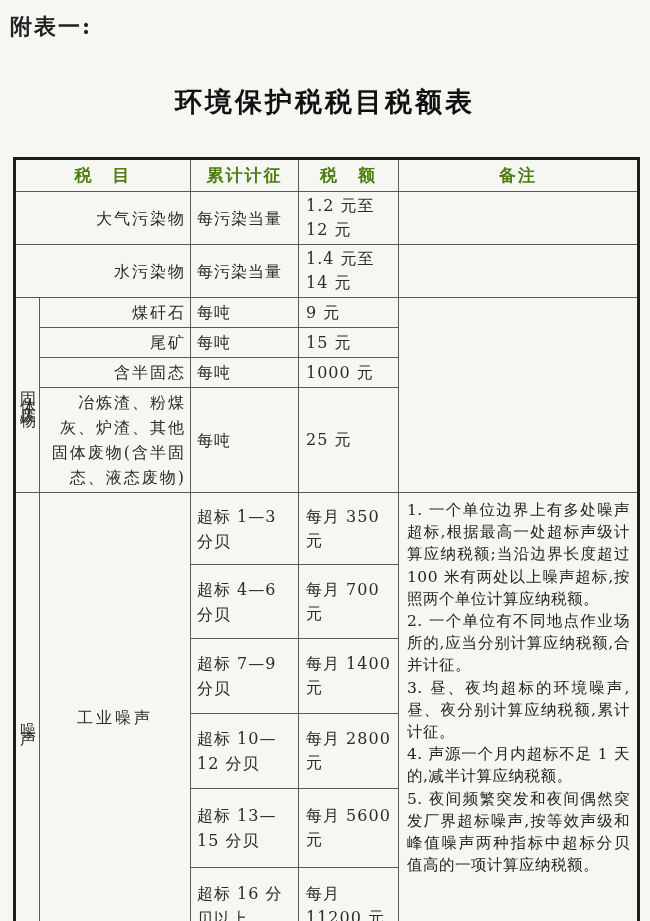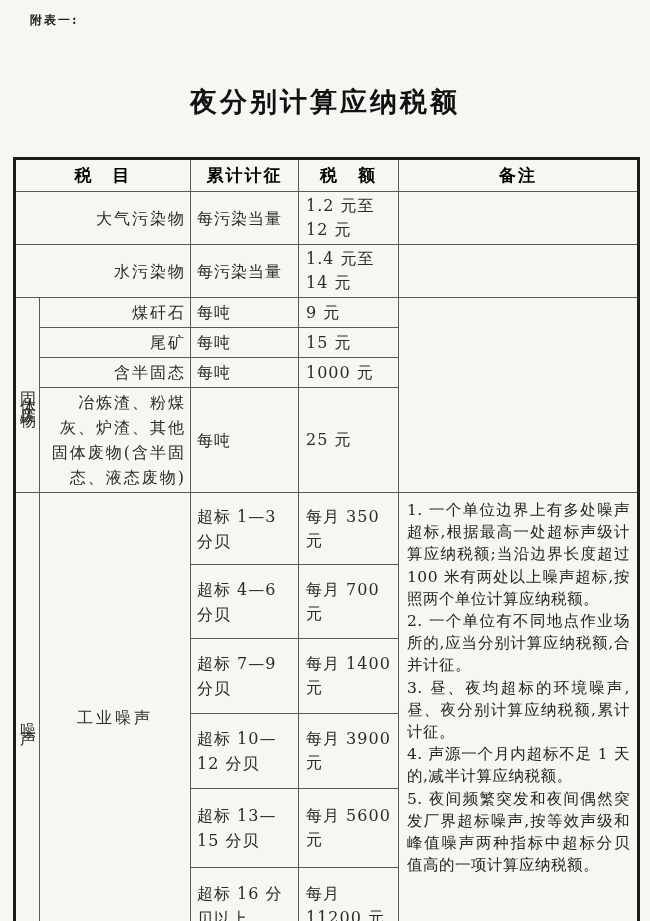--- a/index.html
+++ b/index.html
@@ -5,22 +5,22 @@
   html,body { margin:0; padding:0; }
   .page {
     position:relative;
     width:650px; height:921px;
     background:#f6f6f3;
     font-family:"DejaVu Serif","Liberation Serif",serif;
     color:#2b2b2b;
     overflow:hidden;
   }
   .annex {
-    position:absolute; left:30px; top:12px;
-    font-size:12px; letter-spacing:2px; font-weight:bold;
+    position:absolute; left:10px; top:12px;
+    font-size:22px; letter-spacing:2px; font-weight:bold;
     color:#222;
   }
   .title {
     position:absolute; top:84px; left:0; width:100%;
     text-align:center; margin:0;
     font-size:27px; font-weight:bold; letter-spacing:3px;
     color:#111;
   }
   table.tax-table {
     position:absolute; left:13px; top:157px;
@@ -29,21 +29,21 @@
     border:3px solid #1d1d1d;
   }
   .tax-table td, .tax-table th {
     border:1px solid #5a5a5a;
     overflow:hidden;
     vertical-align:middle;
   }
   .tax-table th {
     font-size:17px; font-weight:bold;
     letter-spacing:2px; text-align:center;
-    color:#000000;
+    color:#4d7c0f;
   }
   td.item {
     font-size:16px; letter-spacing:2px;
     padding:2px 4px 2px 9px; text-align:right;
     line-height:25px;
   }
   td.unit {
     font-size:16px; letter-spacing:1px;
     padding:2px 2px 2px 6px; text-align:left;
     line-height:25px;
@@ -75,21 +75,21 @@
     color:#242424;
   }
 </style>
 </head>
 <body>
 
 <div class="page">
 
   <div class="annex">附表一:</div>
 
-  <h1 class="title">夜分别计算应纳税额</h1>
+  <h1 class="title">环境保护税税目税额表</h1>
 
   <table class="tax-table">
     <colgroup>
       <col style="width:25px">
       <col style="width:151px">
       <col style="width:108px">
       <col style="width:100px">
       <col style="width:240px">
     </colgroup>
 
@@ -160,21 +160,21 @@
       <td class="amount">每月 700 元</td>
     </tr>
 
     <tr style="height:75px">
       <td class="unit">超标 7—9 分贝</td>
       <td class="amount">每月 1400 元</td>
     </tr>
 
     <tr style="height:75px">
       <td class="unit">超标 10—12 分贝</td>
-      <td class="amount">每月 3900 元</td>
+      <td class="amount">每月 2800 元</td>
     </tr>
 
     <tr style="height:79px">
       <td class="unit">超标 13—15 分贝</td>
       <td class="amount">每月 5600 元</td>
     </tr>
 
     <tr style="height:78px">
       <td class="unit">超标 16 分贝以上</td>
       <td class="amount">每月 11200 元</td>

